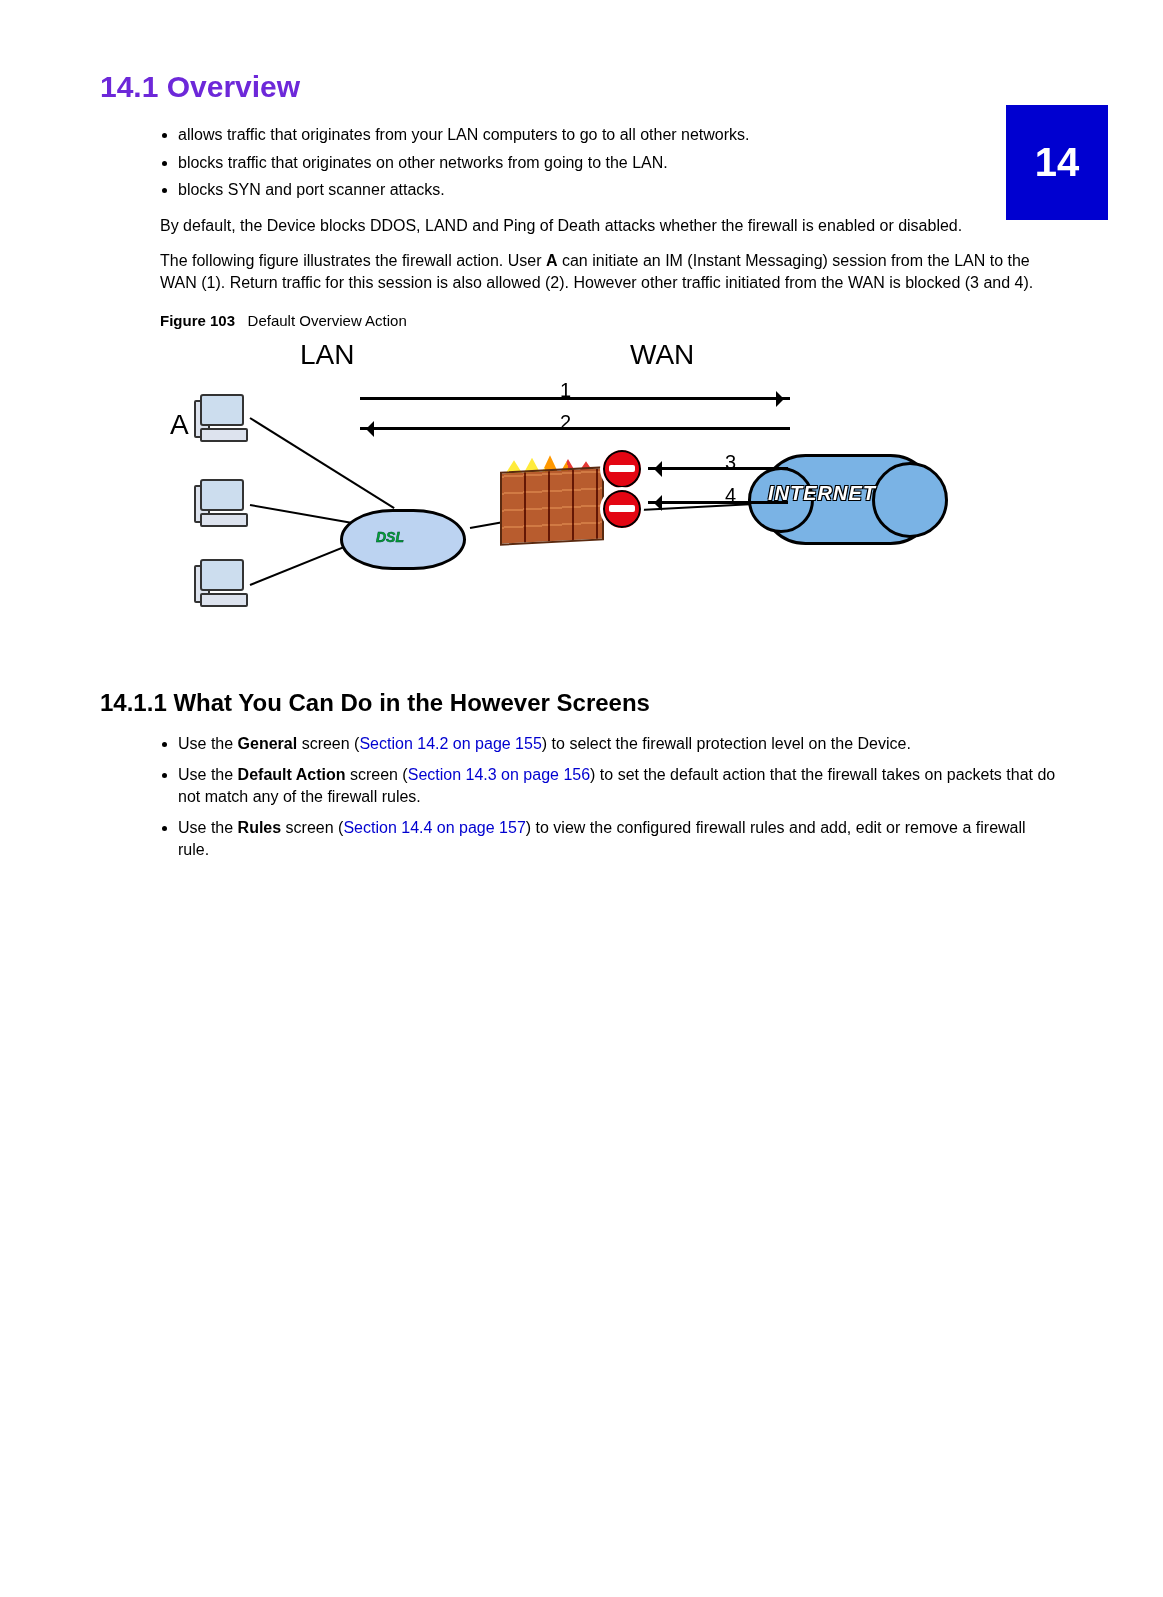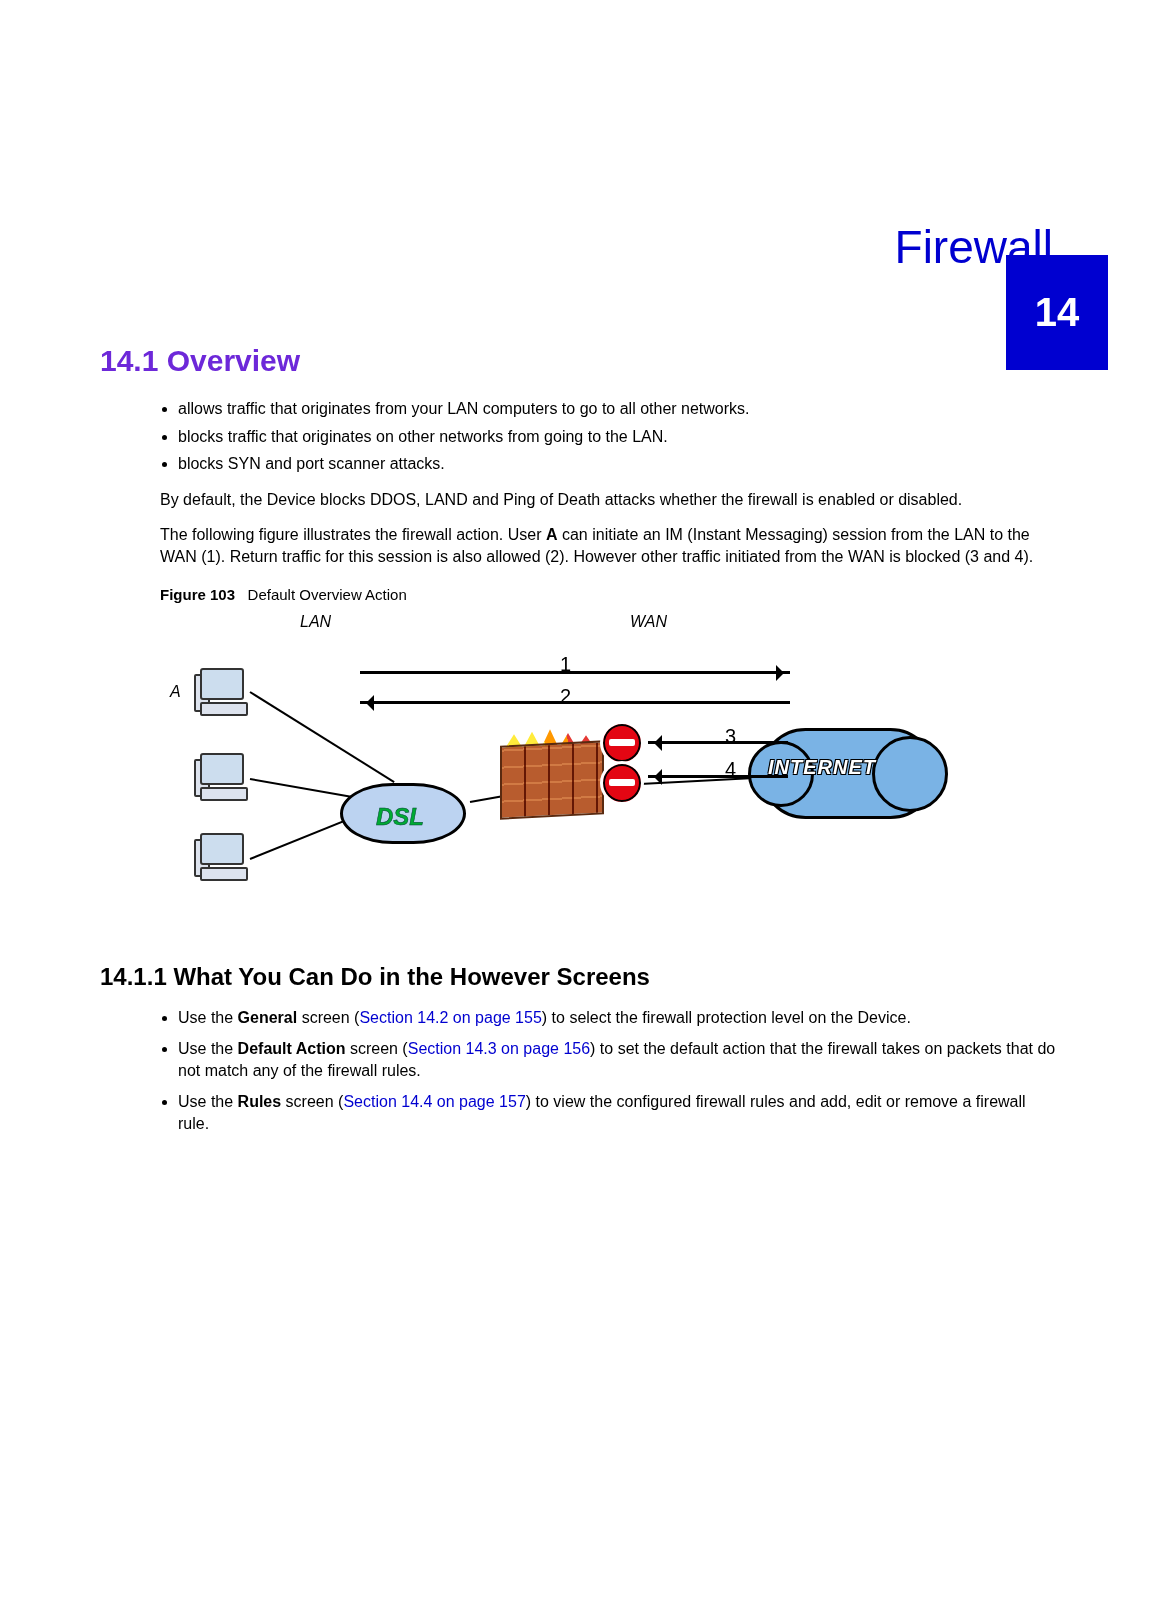--- a/index.html
+++ b/index.html
@@ -84,23 +84,22 @@
 
   
   .diagram {
     position: relative;
     margin: 10px 0 0 70px;
     width: 760px;
     height: 290px;
   }
   .dlabel {
     position: absolute;
-    font-size: 16px;
+    font-size: 28px;
     font-family: Arial, Helvetica, sans-serif;
-    font-style: italic;
   }
   .lan-label { left: 130px; top: 0; }
   .wan-label { left: 460px; top: 0; }
   .a-label { left: 0; top: 70px; }
   .num-label { position: absolute; font-size: 20px; }
   .n1 { left: 390px; top: 40px; }
   .n2 { left: 390px; top: 72px; }
   .n3 { left: 555px; top: 112px; }
   .n4 { left: 555px; top: 145px; }
 
@@ -146,21 +145,21 @@
     border: 3px solid #000;
     border-radius: 50%/60%;
     position: relative;
     top: 20px;
   }
   .router .text {
     position: absolute;
     left: 36px; top: 40px;
     font-weight: bold;
     font-style: italic;
-    font-size: 24px;
+    font-size: 14px;
     color: #0a3;
     -webkit-text-stroke: 0.5px #043;
   }
 
   .firewall {
     position: absolute;
     left: 330px; top: 130px;
     width: 110px; height: 80px;
   }
   .firewall .wall {
@@ -259,21 +258,20 @@
 </style>
 </head>
 <body>
 
 <div class="page">
 
   <div class="chapter-tab">
     <span>14</span>
   </div>
 
-  <div class="title">Firewall</div>
 
   <h2 class="section">14.1  Overview</h2>
 
 
   <ul class="bullets">
     <li>allows traffic that originates from your LAN computers to go to all other networks.</li>
     <li>blocks traffic that originates on other networks from going to the LAN.</li>
     <li>blocks SYN and port scanner attacks.</li>
   </ul>
 

